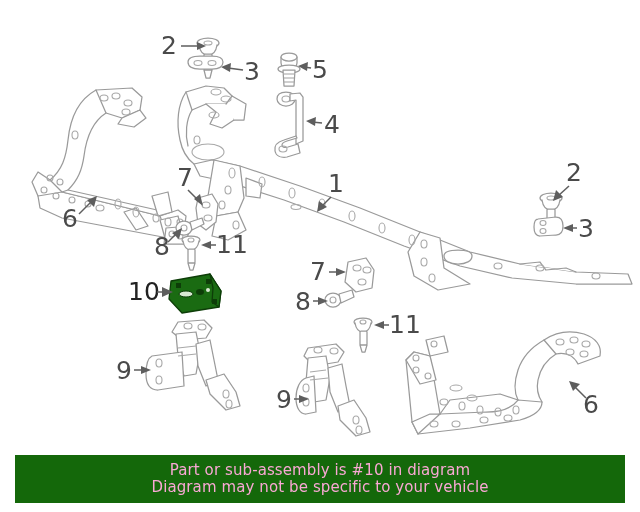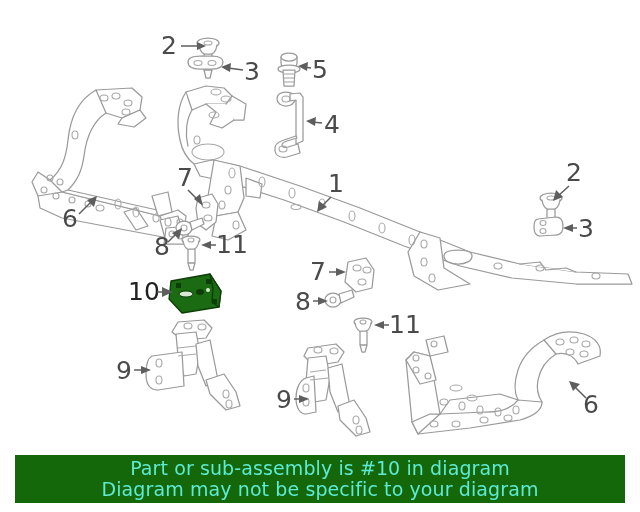--- a/index.html
+++ b/index.html
@@ -34,23 +34,23 @@
     width: 610px;
     height: 48px;
     background: #14680a;
     display: flex;
     flex-direction: column;
     align-items: center;
     justify-content: center;
     line-height: 1.12;
   }
   .banner-line {
-    color: #5eead4;
+    color: #f9a8d4;
     font-family: "DejaVu Sans", "Liberation Sans", sans-serif;
-    font-size: 19px;
+    font-size: 15px;
     letter-spacing: 0.1px;
     white-space: nowrap;
   }
   
   .part {
     fill: none;
     stroke: #9a9a9a;
     stroke-width: 1.25;
     stroke-linejoin: round;
     stroke-linecap: round;
@@ -445,16 +445,16 @@
     <g>
       <text class="num" x="591" y="413" text-anchor="middle">6</text>
       <line class="leader" x1="586" y1="398" x2="574" y2="386"></line>
       <path class="leader-head" d="M569 381 L580 384 L573 391 Z"></path>
     </g>
 
   </svg>
 
   <div class="banner">
     <div class="banner-line">Part or sub-assembly is #10 in diagram</div>
-    <div class="banner-line">Diagram may not be specific to your diagram</div>
+    <div class="banner-line">Diagram may not be specific to your vehicle</div>
   </div>
 
 </div>
 
 </body></html>

